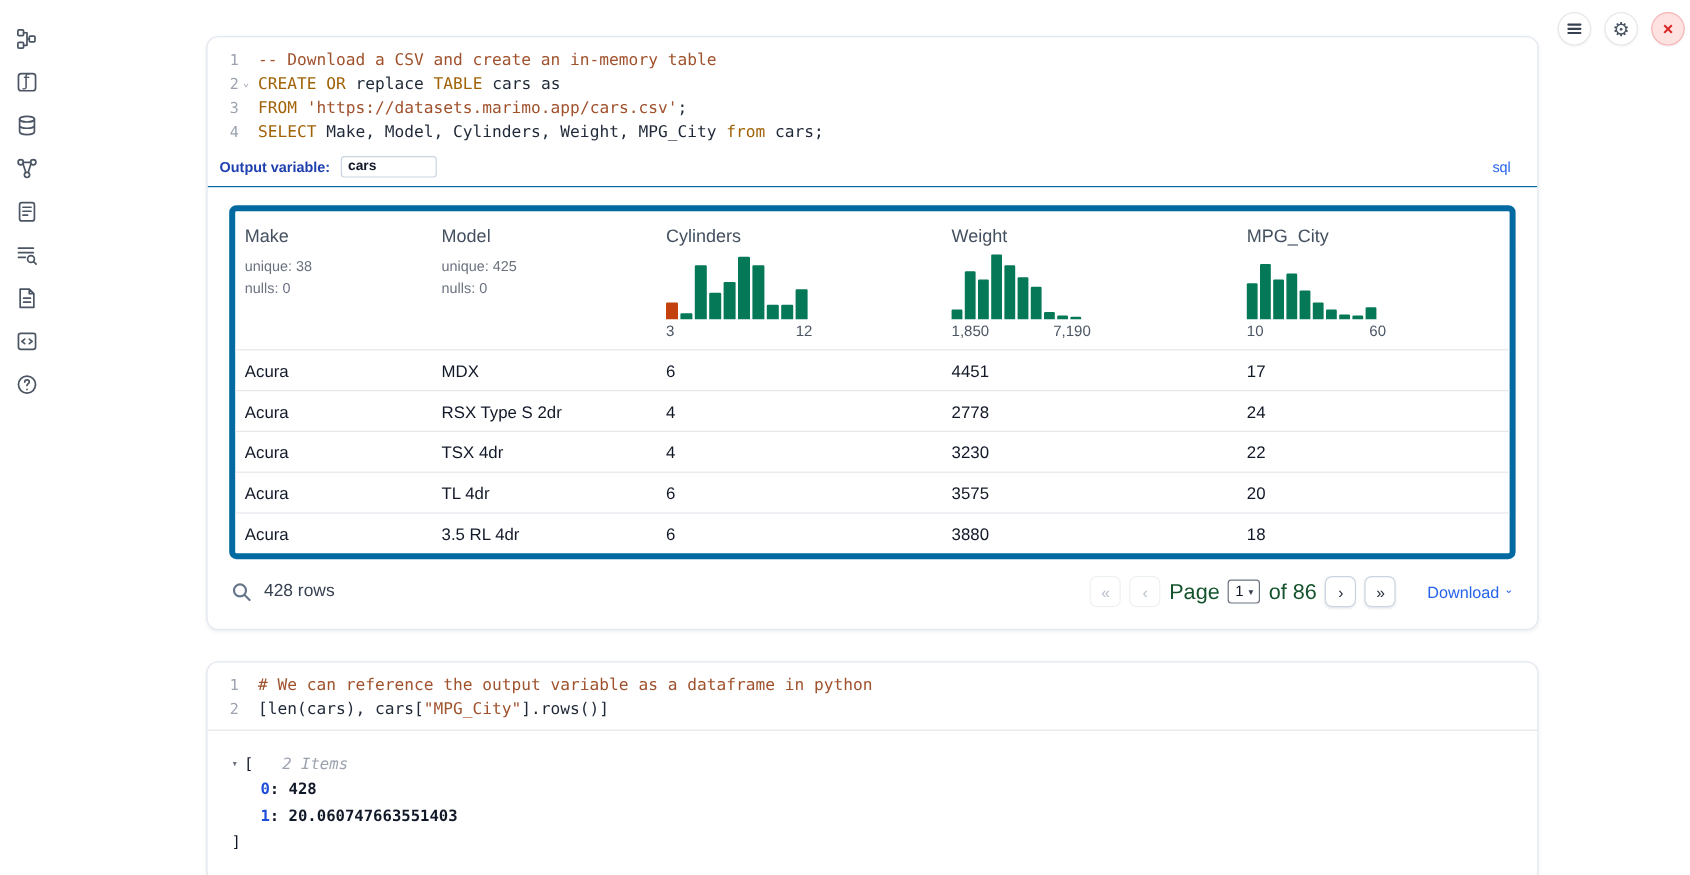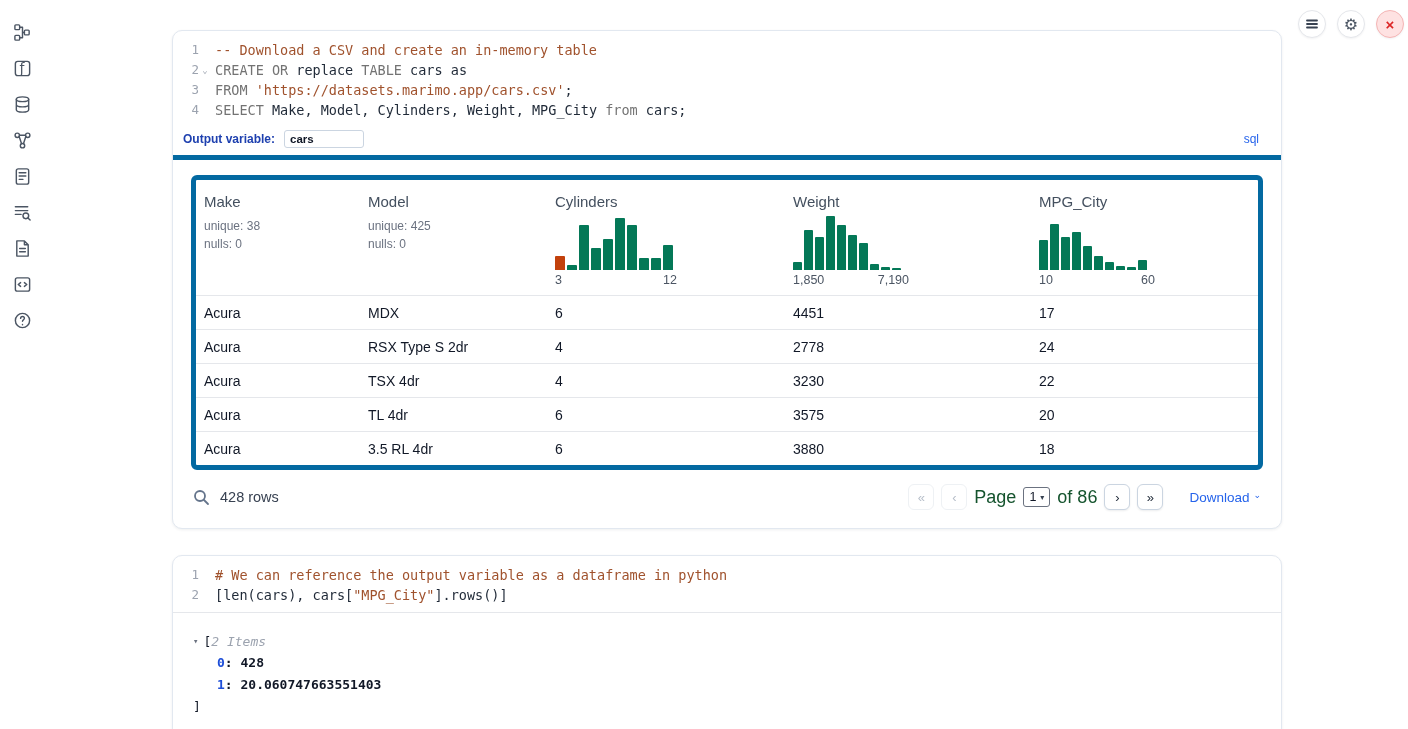--- a/index.html
+++ b/index.html
@@ -29,26 +29,26 @@
   .cell { border:1px solid #e2e8f0; border-radius:10px; background:#fff;
     box-shadow:0 1px 3px rgba(15,23,42,.07); overflow:hidden; }
   .cell-sql { margin-top:30px; }
   .cell-py  { margin-top:26px; }
 
   .code-block { padding:9px 0 7px 0; font-family:"DejaVu Sans Mono", monospace; font-size:13.5px; }
   .code-line { display:flex; line-height:20px; }
   .line-num { width:26px; text-align:right; color:#9ca3af; flex:none; font-size:12.5px; }
   .fold { width:12px; flex:none; text-align:center; color:#9ca3af; font-size:9px; line-height:20px; }
   .code-text { margin-left:4px; white-space:pre; }
-  .tok-kw { color:#737373; }
+  .tok-kw { color:#a16207; }
   .tok-comment { color:#a0522d; }
   .tok-str { color:#a0522d; }
   .tok-p { color:#1f2937; }
 
-  .outvar-row { display:flex; align-items:center; padding:3px 22px 7px 10px; border-bottom:5px solid #0369a1; }
+  .outvar-row { display:flex; align-items:center; padding:3px 22px 7px 10px; border-bottom:1px solid #0369a1; }
   .outvar-label { font-size:12px; font-weight:bold; color:#1e40af; }
   .outvar-input { margin-left:9px; width:80px; height:18px; border:1px solid #cbd5e1; border-radius:3px;
     font-size:11.5px; font-weight:bold; color:#111827; padding:1px 5px; line-height:14px; background:#fff; }
   .lang-badge { margin-left:auto; font-size:12px; color:#2563eb; font-weight:normal; }
 
   
   .cell-output { padding:15px 18px 0 18px; }
   .data-table { border:5px solid #0369a1; border-radius:6px; overflow:hidden; }
   .dt-header, .dt-row { display:grid; grid-template-columns:164px 187px 238px 246px 1fr; }
   .dt-hcell { padding:13px 8px 8px 8px; }
@@ -79,21 +79,21 @@
   .page-select .car { font-size:8px; color:#374151; }
   .download { margin-left:26px; display:flex; align-items:flex-start; gap:4px; color:#2563eb;
     font-size:13.5px; cursor:pointer; }
   .download .car { font-size:9px; color:#2563eb; }
 
   
   .py-divider { border-top:1px solid #e5e7eb; }
   .py-output { padding:18px 0 22px 20px; font-family:"DejaVu Sans Mono", monospace; font-size:13px; color:#111827; }
   .tree-top { display:flex; align-items:center; line-height:21px; }
   .tree-chevron { font-size:9px; color:#6b7280; margin-right:5px; cursor:pointer; }
-  .tree-items-label { color:#9ca3af; font-style:italic; margin-left:0;text-align:right; }
+  .tree-items-label { color:#9ca3af; font-style:italic; margin-left:24px;text-align:right; }
   .tree-entries { margin-left:24px; }
   .tree-row { line-height:22px;font-weight:bold; }
   .tree-key { color:#1d4ed8; }
   .tree-value { color:#111827; }
   .tree-close { line-height:21px; }
 </style>
 </head>
 <body>
 
 <div class="sidebar">

